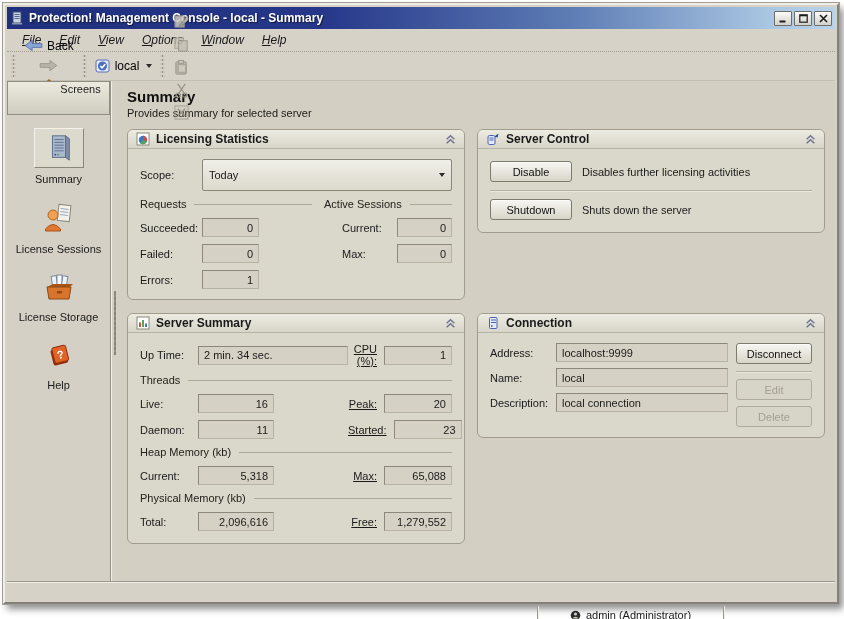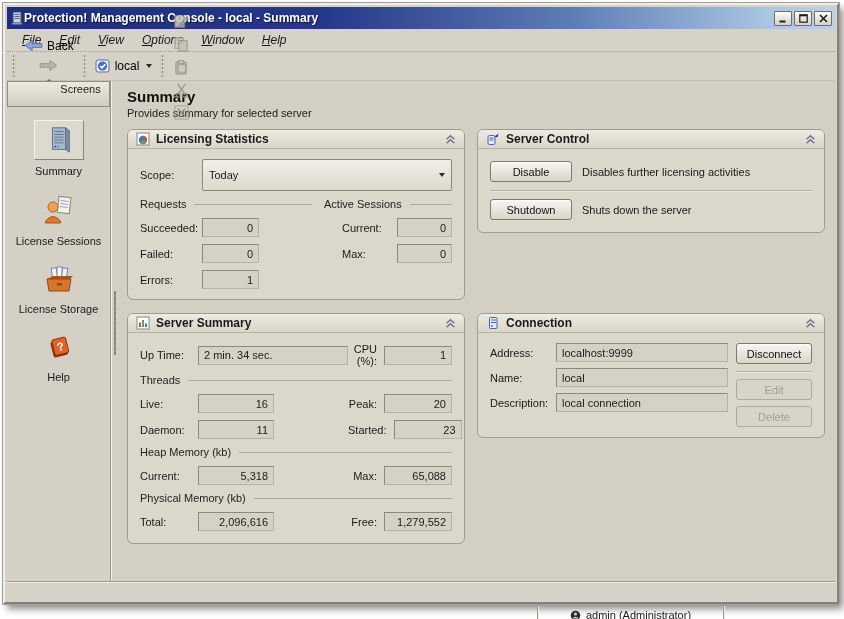--- a/index.html
+++ b/index.html
@@ -9,21 +9,21 @@
     position:absolute; left:3px; top:3px; width:836px; height:601px;
     background:#d6d2c8;
     border:2px solid; border-color:#efede6 #84817a #84817a #efede6;
     outline:1px solid #a39f96;
     box-shadow:4px 5px 7px rgba(0,0,0,0.45);
     display:flex; flex-direction:column; padding:2px;
   }
   
   .titlebar { height:22px; flex:0 0 22px; display:flex; align-items:center; padding:0 3px;
     background:linear-gradient(90deg,#1f2f7d 0%,#26378a 38%,#5d7cb4 68%,#a9c6e2 92%,#b9d2ea 100%); }
-  .titlebar .title { color:#ffffff; font-weight:bold; font-size:12px; 
+  .titlebar .title { color:#ffffff; font-weight:bold; font-size:12px; margin-left:5px;
     text-shadow:1px 1px 1px rgba(0,0,0,0.55); white-space:nowrap; }
   .winbtns { margin-left:auto; display:flex; gap:2px; }
   .winbtn { width:18px; height:15px; background:linear-gradient(#fcfbf8,#d4d1cb);
     border:1px solid #6f6d67; border-radius:1px; display:flex; align-items:center;
     justify-content:center; padding:0; cursor:default; }
   
   .menubar { height:22px; flex:0 0 22px; display:flex; align-items:center; padding-left:6px;
     background:#d6d2c8; }
   .menu-item { padding:5px 9px; font-size:12px; cursor:default;font-style:italic; }
   
@@ -35,21 +35,21 @@
   .tb-btn { display:flex; align-items:center; gap:4px; padding:2px 5px; border:1px solid transparent;
     border-radius:2px; background:transparent; font-size:12px; cursor:default; }
   .tb-btn.disabled { opacity:0.85; }
   .tb-group { display:flex; align-items:center;flex-direction:column; }
   .caret-down { width:0; height:0; border-left:3.5px solid transparent;
     border-right:3.5px solid transparent; border-top:4px solid #2a2a2a; margin-left:3px; }
   
   .content { flex:1 1 auto; display:flex; min-height:0; }
   .sidebar { width:104px; flex:0 0 104px; background:#d4d0c5;
     border-right:1px solid #96938a; display:flex; flex-direction:column; align-items:center; }
-  .screens-btn { width:100%; height:26px; font-size:11px; text-align:center; line-height:15px;
+  .screens-btn { width:100%; height:34px; font-size:11px; text-align:center; line-height:15px;
     background:linear-gradient(#eceade,#cfccc0); border:1px solid #8f8c81; color:#222;padding-left:44px; }
   .side-item { margin-top:13px; text-align:center; cursor:pointer; width:100%; }
   .icon-wrap { display:inline-block; padding:3px 9px; border:1px solid transparent; }
   .side-item.selected .icon-wrap { border:1px solid;
     border-color:#f4f2eb #8a8779 #8a8779 #f4f2eb; background:#dcd9cd; }
   .side-label { margin-top:3px; font-size:11px; }
   .splitter { width:6px; flex:0 0 6px; background:#d4d0c5; border-left:1px solid #f1efe8; position:relative; }
   .splitter .grip { position:absolute; left:2px; top:42%; width:2px; height:64px;
     background-image:radial-gradient(#87846f 0.9px, transparent 1.1px); background-size:2px 5px; }
   .main { flex:1 1 auto; background:#d3cfc2; padding:7px 10px 0 10px; overflow:hidden; }
@@ -78,21 +78,21 @@
   .lic-row { display:grid; grid-template-columns:62px 57px 1fr 55px 55px; align-items:center; margin-bottom:7px; }
   .lic-row .combo { grid-column:2/6; }
   .combo { height:32px; display:flex; align-items:center; justify-content:space-between; padding:0 6px;
     background:linear-gradient(#f0efe7,#dcd9cd); border:1px solid #8a877a; border-radius:2px; cursor:default; }
   .lic-groups { display:grid; grid-template-columns:172px 1fr; column-gap:12px; margin:2px 0 8px; }
   .lic-row .f1 { grid-column:2; }
   .lic-row .l2 { grid-column:4; }
   .lic-row .f2 { grid-column:5; }
   
   .ss-row { display:grid; grid-template-columns:58px 150px 1fr 68px; align-items:center; margin-bottom:7px; }
-  .ss-row .l2 { grid-column:3; text-align:right; padding-right:7px; }
+  .ss-row .l2 { grid-column:3; text-align:right; padding-right:7px;text-decoration:underline; }
   .ss-row .f2 { grid-column:4; }
   .ss-row .f1.narrow { width:76px; }
   .ss-group { margin:3px 0 8px; }
   
   .conn-body { display:flex; gap:8px; }
   .conn-fields { flex:1 1 auto; }
   .conn-row { display:grid; grid-template-columns:66px 1fr; align-items:center; margin-bottom:6px; }
   .conn-buttons { width:76px; flex:0 0 76px; display:flex; flex-direction:column; }
   .conn-buttons .btn { width:100%; }
   .conn-buttons .hline { margin:7px 0; }

